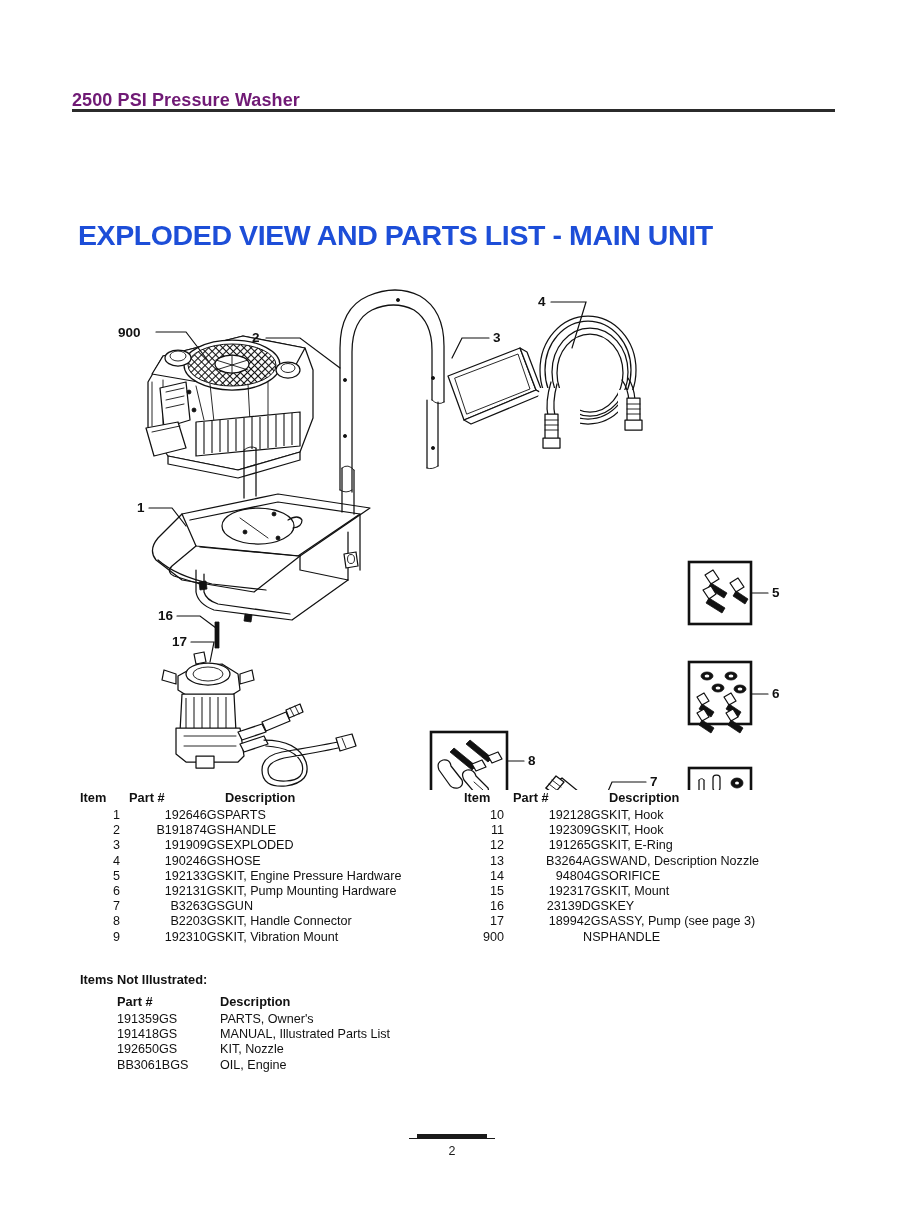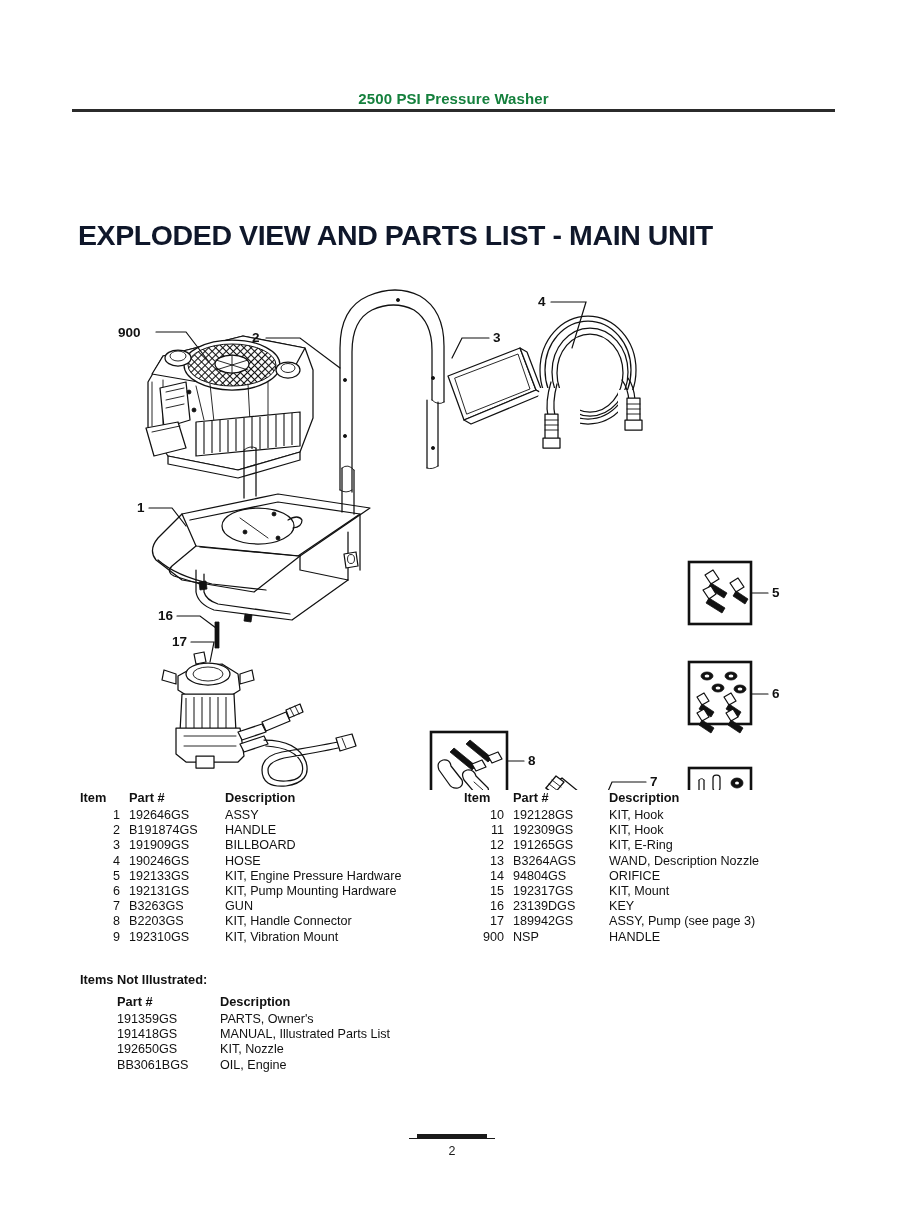--- a/index.html
+++ b/index.html
@@ -18,44 +18,43 @@
     background: #ffffff;
     overflow: hidden;
   }
 
   
   #header-title {
     position: absolute;
     left: 72px;
     top: 90px;
     width: 763px;
-    text-align: center;
-    font-size: 15px;
+    font-size: 18px;
     font-weight: bold;
     letter-spacing: 0.1px;
-    color: #15803d;
+    color: #701a75;
   }
   #header-rule {
     position: absolute;
     left: 72px;
     top: 109px;
     width: 763px;
     height: 2.6px;
     background: #2b2b2b;
   }
 
   
   #page-title {
     position: absolute;
     left: 78px;
     top: 219px;
     font-size: 28.5px;
     font-weight: bold;
     letter-spacing: -0.4px;
-    color: #0f172a;
+    color: #1d4ed8;
     white-space: nowrap;
   }
 
   
   #diagram {
     position: absolute;
     left: 0;
     top: 270px;
     width: 906px;
     height: 520px;
@@ -80,21 +79,21 @@
     padding: 0 0 2.5px 0;
     font-size: 12.8px;
     white-space: nowrap;
   }
   .parts-table td {
     padding: 0.6px 0;
     white-space: nowrap;
     font-size: 12.6px;
   }
   .col-item  { width: 40px; text-align: right; padding-right: 9px !important; }
-  .col-part  { width: 96px; }
+  .col-part  { width: 96px; text-align: right; }
   .col-desc  { }
   th.col-item { text-align: left; padding-right: 0 !important; }
 
   
   #not-illustrated-heading {
     position: absolute;
     left: 80px;
     top: 972px;
     font-size: 12.8px;
     font-weight: bold;
@@ -584,31 +583,31 @@
         <tr>
           <th class="col-item">Item</th>
           <th class="col-part">Part #</th>
           <th class="col-desc">Description</th>
         </tr>
       </thead>
       <tbody id="parts-left-body">
           <tr>
             <td class="col-item">1</td>
             <td class="col-part">192646GS</td>
-            <td class="col-desc">ASSY</td>
+            <td class="col-desc">PARTS</td>
           </tr>
           <tr>
             <td class="col-item">2</td>
             <td class="col-part">B191874GS</td>
             <td class="col-desc">HANDLE</td>
           </tr>
           <tr>
             <td class="col-item">3</td>
             <td class="col-part">191909GS</td>
-            <td class="col-desc">BILLBOARD</td>
+            <td class="col-desc">EXPLODED</td>
           </tr>
           <tr>
             <td class="col-item">4</td>
             <td class="col-part">190246GS</td>
             <td class="col-desc">HOSE</td>
           </tr>
           <tr>
             <td class="col-item">5</td>
             <td class="col-part">192133GS</td>
             <td class="col-desc">KIT, Engine Pressure Hardware</td>

